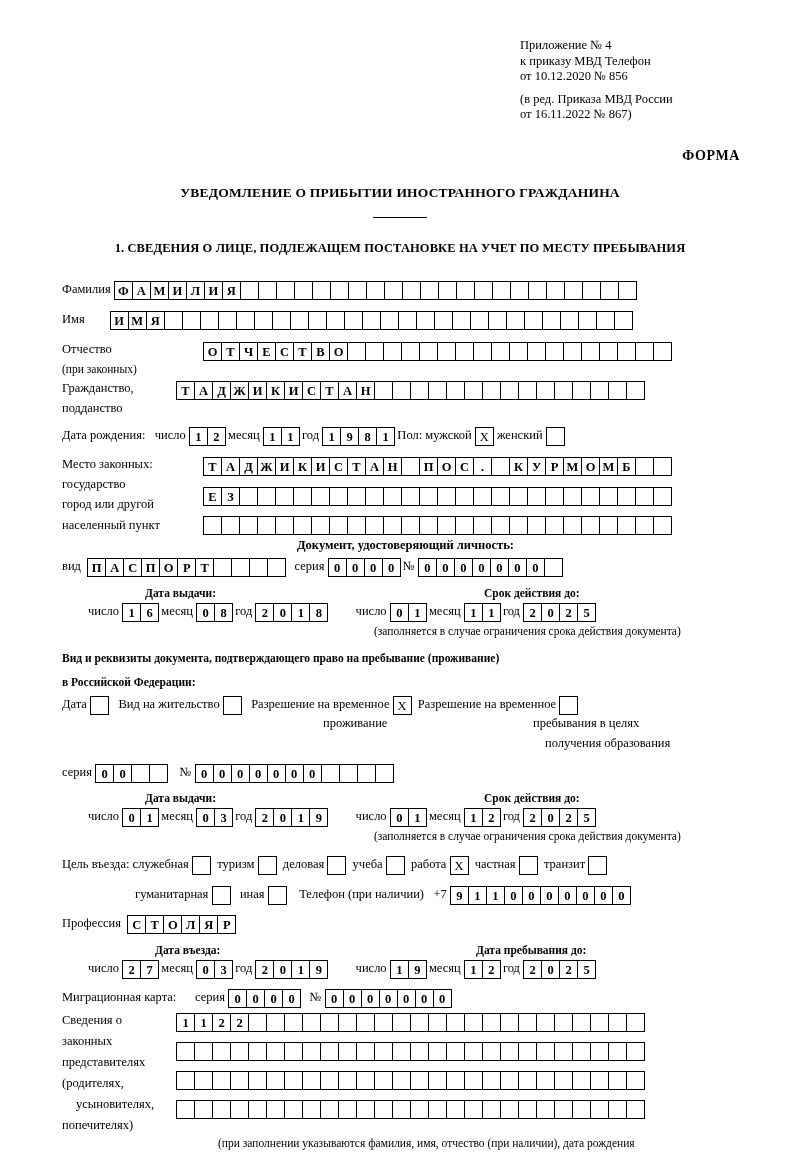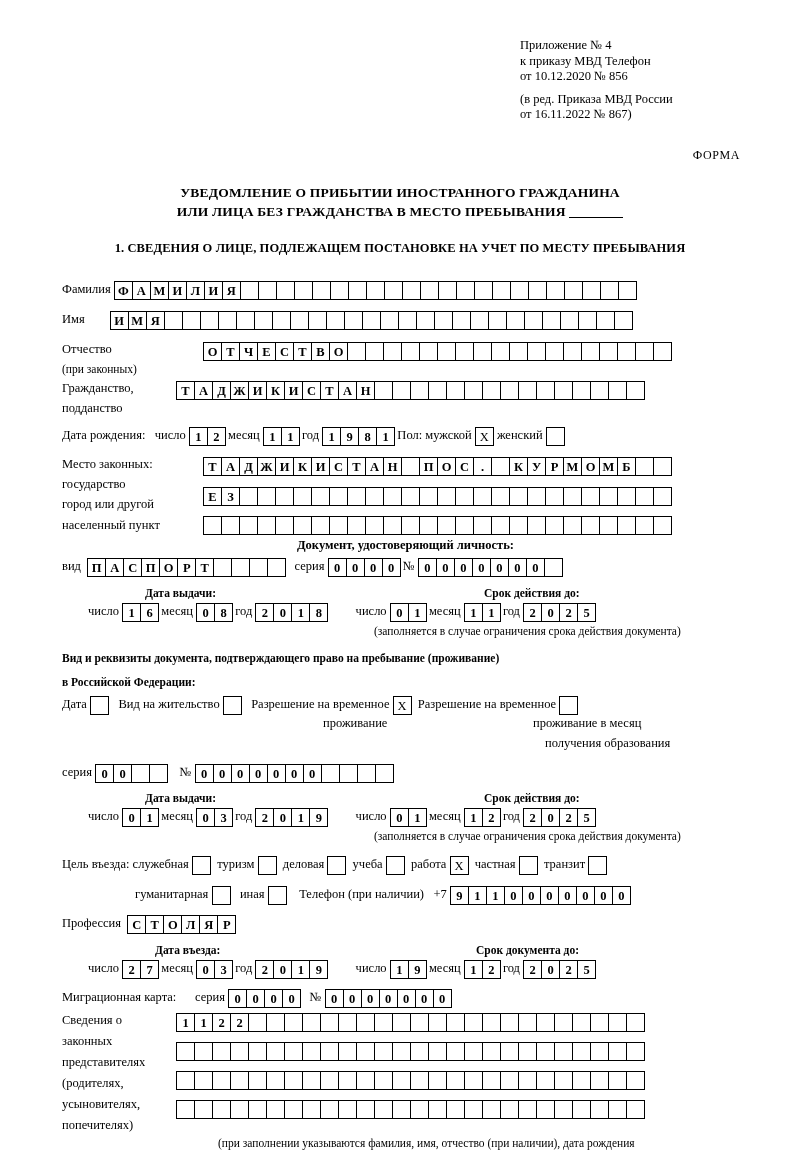--- a/index.html
+++ b/index.html
@@ -32,22 +32,22 @@
     font-size: 12.5px;
     line-height: 15.5px;
     text-align: left;
   }
   .header-ref .gap { display:block; height: 7px; }
 
   .forma {
     position: absolute;
     top: 148px;
     right: 60px;
-    font-size: 12px;
-    font-weight: normal;
+    font-size: 14px;
+    font-weight: bold;
     letter-spacing: 0.6px;
   }
 
   .title {
     position: absolute;
     top: 183px;
     left: 0;
     width: 800px;
     text-align: center;
     font-size: 13.5px;
@@ -127,21 +127,21 @@
     <div>от 10.12.2020 № 856</div>
     <span class="gap"></span>
     <div>(в ред. Приказа МВД России</div>
     <div>от 16.11.2022 № 867)</div>
   </div>
 
   <div class="forma">ФОРМА</div>
 
   <div class="title">
     <div>УВЕДОМЛЕНИЕ О ПРИБЫТИИ ИНОСТРАННОГО ГРАЖДАНИНА</div>
-    <div><span>ИЛИ ЛИЦА БЕЗ ГРАЖДАНСТВА В МЕСТО ПРЕБЫВАНИЯ</span> <span class="underline-blank"></span></div>
+    <div> <span class="underline-blank"></span></div>
   </div>
 
   <div class="section1">1. СВЕДЕНИЯ О ЛИЦЕ, ПОДЛЕЖАЩЕМ ПОСТАНОВКЕ НА УЧЕТ ПО МЕСТУ ПРЕБЫВАНИЯ</div>
 
   <div id="form-body">
       <div class="row" style="top: 281px; left: 62px;"><span class="lbl">Фамилия</span> <span class="cells"><span class="cell" style="width:19px">Ф</span><span class="cell" style="width:19px">А</span><span class="cell" style="width:19px">М</span><span class="cell" style="width:19px">И</span><span class="cell" style="width:19px">Л</span><span class="cell" style="width:19px">И</span><span class="cell" style="width:19px">Я</span><span class="cell" style="width:19px"></span><span class="cell" style="width:19px"></span><span class="cell" style="width:19px"></span><span class="cell" style="width:19px"></span><span class="cell" style="width:19px"></span><span class="cell" style="width:19px"></span><span class="cell" style="width:19px"></span><span class="cell" style="width:19px"></span><span class="cell" style="width:19px"></span><span class="cell" style="width:19px"></span><span class="cell" style="width:19px"></span><span class="cell" style="width:19px"></span><span class="cell" style="width:19px"></span><span class="cell" style="width:19px"></span><span class="cell" style="width:19px"></span><span class="cell" style="width:19px"></span><span class="cell" style="width:19px"></span><span class="cell" style="width:19px"></span><span class="cell" style="width:19px"></span><span class="cell" style="width:19px"></span><span class="cell" style="width:19px"></span><span class="cell" style="width:19px"></span></span></div>
       <div class="row" style="top: 311px; left: 62px;"><span class="lbl">Имя</span> &nbsp;&nbsp;&nbsp;&nbsp;&nbsp;&nbsp; <span class="cells"><span class="cell" style="width:19px">И</span><span class="cell" style="width:19px">М</span><span class="cell" style="width:19px">Я</span><span class="cell" style="width:19px"></span><span class="cell" style="width:19px"></span><span class="cell" style="width:19px"></span><span class="cell" style="width:19px"></span><span class="cell" style="width:19px"></span><span class="cell" style="width:19px"></span><span class="cell" style="width:19px"></span><span class="cell" style="width:19px"></span><span class="cell" style="width:19px"></span><span class="cell" style="width:19px"></span><span class="cell" style="width:19px"></span><span class="cell" style="width:19px"></span><span class="cell" style="width:19px"></span><span class="cell" style="width:19px"></span><span class="cell" style="width:19px"></span><span class="cell" style="width:19px"></span><span class="cell" style="width:19px"></span><span class="cell" style="width:19px"></span><span class="cell" style="width:19px"></span><span class="cell" style="width:19px"></span><span class="cell" style="width:19px"></span><span class="cell" style="width:19px"></span><span class="cell" style="width:19px"></span><span class="cell" style="width:19px"></span><span class="cell" style="width:19px"></span><span class="cell" style="width:19px"></span></span></div>
       <div class="row" style="top: 342px; left: 62px;"><span class="lbl">Отчество</span></div>
       <div class="row" style="top: 342px; left: 203px;"><span class="cells"><span class="cell" style="width:19px">О</span><span class="cell" style="width:19px">Т</span><span class="cell" style="width:19px">Ч</span><span class="cell" style="width:19px">Е</span><span class="cell" style="width:19px">С</span><span class="cell" style="width:19px">Т</span><span class="cell" style="width:19px">В</span><span class="cell" style="width:19px">О</span><span class="cell" style="width:19px"></span><span class="cell" style="width:19px"></span><span class="cell" style="width:19px"></span><span class="cell" style="width:19px"></span><span class="cell" style="width:19px"></span><span class="cell" style="width:19px"></span><span class="cell" style="width:19px"></span><span class="cell" style="width:19px"></span><span class="cell" style="width:19px"></span><span class="cell" style="width:19px"></span><span class="cell" style="width:19px"></span><span class="cell" style="width:19px"></span><span class="cell" style="width:19px"></span><span class="cell" style="width:19px"></span><span class="cell" style="width:19px"></span><span class="cell" style="width:19px"></span><span class="cell" style="width:19px"></span><span class="cell" style="width:19px"></span></span></div>
       <div class="row" style="top: 362px; left: 62px;"><span class="lbl-sm">(при законных)</span></div>
@@ -159,40 +159,40 @@
       <div class="row" style="top: 538px; left: 297px;;font-size:11.5px"><span class="lbl bold">Документ, удостоверяющий личность:</span></div>
       <div class="row" style="top: 558px; left: 62px;"><span class="lbl">вид</span> &nbsp;<span class="cells"><span class="cell" style="width:19px">П</span><span class="cell" style="width:19px">А</span><span class="cell" style="width:19px">С</span><span class="cell" style="width:19px">П</span><span class="cell" style="width:19px">О</span><span class="cell" style="width:19px">Р</span><span class="cell" style="width:19px">Т</span><span class="cell" style="width:19px"></span><span class="cell" style="width:19px"></span><span class="cell" style="width:19px"></span><span class="cell" style="width:19px"></span></span> &nbsp;&nbsp;<span class="lbl">серия</span> <span class="cells"><span class="cell" style="width:19px">0</span><span class="cell" style="width:19px">0</span><span class="cell" style="width:19px">0</span><span class="cell" style="width:19px">0</span></span> <span class="lbl">№</span> <span class="cells"><span class="cell" style="width:19px">0</span><span class="cell" style="width:19px">0</span><span class="cell" style="width:19px">0</span><span class="cell" style="width:19px">0</span><span class="cell" style="width:19px">0</span><span class="cell" style="width:19px">0</span><span class="cell" style="width:19px">0</span><span class="cell" style="width:19px"></span></span></div>
       <div class="row" style="top: 586px; left: 145px;"><span class="lbl-sm bold">Дата выдачи:</span></div>
       <div class="row" style="top: 586px; left: 484px;"><span class="lbl-sm bold">Срок действия до:</span></div>
       <div class="row" style="top: 603px; left: 88px;"><span class="lbl">число</span> <span class="cells"><span class="cell" style="width:19px">1</span><span class="cell" style="width:19px">6</span></span> <span class="lbl">месяц</span> <span class="cells"><span class="cell" style="width:19px">0</span><span class="cell" style="width:19px">8</span></span> <span class="lbl">год</span> <span class="cells"><span class="cell" style="width:19px">2</span><span class="cell" style="width:19px">0</span><span class="cell" style="width:19px">1</span><span class="cell" style="width:19px">8</span></span> &nbsp;&nbsp;&nbsp;&nbsp;&nbsp;&nbsp;&nbsp;&nbsp;<span class="lbl">число</span> <span class="cells"><span class="cell" style="width:19px">0</span><span class="cell" style="width:19px">1</span></span> <span class="lbl">месяц</span> <span class="cells"><span class="cell" style="width:19px">1</span><span class="cell" style="width:19px">1</span></span> <span class="lbl">год</span> <span class="cells"><span class="cell" style="width:19px">2</span><span class="cell" style="width:19px">0</span><span class="cell" style="width:19px">2</span><span class="cell" style="width:19px">5</span></span></div>
       <div class="row" style="top: 624px; left: 374px;"><span class="lbl-sm">(заполняется в случае ограничения срока действия документа)</span></div>
       <div class="row" style="top: 651px; left: 62px;"><span class="lbl-sm bold">Вид и реквизиты документа, подтверждающего право на пребывание (проживание)</span></div>
       <div class="row" style="top: 675px; left: 62px;"><span class="lbl-sm bold">в Российской Федерации:</span></div>
       <div class="row" style="top: 696px; left: 62px;"><span class="lbl">Дата</span> <span class="box"></span> &nbsp;&nbsp;<span class="lbl">Вид на жительство</span> <span class="box"></span> &nbsp;&nbsp;<span class="lbl">Разрешение на временное</span> <span class="box">Х</span> &nbsp;<span class="lbl">Разрешение на временное</span> <span class="box"></span></div>
       <div class="row" style="top: 716px; left: 323px;"><span class="lbl">проживание</span></div>
-      <div class="row" style="top: 716px; left: 533px;"><span class="lbl">проживание в месяц</span></div>
+      <div class="row" style="top: 716px; left: 533px;"><span class="lbl">пребывания в целях</span></div>
       <div class="row" style="top: 736px; left: 545px;"><span class="lbl">получения образования</span></div>
       <div class="row" style="top: 764px; left: 62px;"><span class="lbl">серия</span> <span class="cells"><span class="cell" style="width:19px">0</span><span class="cell" style="width:19px">0</span><span class="cell" style="width:19px"></span><span class="cell" style="width:19px"></span></span> &nbsp;&nbsp;&nbsp;<span class="lbl">№</span> <span class="cells"><span class="cell" style="width:19px">0</span><span class="cell" style="width:19px">0</span><span class="cell" style="width:19px">0</span><span class="cell" style="width:19px">0</span><span class="cell" style="width:19px">0</span><span class="cell" style="width:19px">0</span><span class="cell" style="width:19px">0</span><span class="cell" style="width:19px"></span><span class="cell" style="width:19px"></span><span class="cell" style="width:19px"></span><span class="cell" style="width:19px"></span></span></div>
       <div class="row" style="top: 791px; left: 145px;"><span class="lbl-sm bold">Дата выдачи:</span></div>
       <div class="row" style="top: 791px; left: 484px;"><span class="lbl-sm bold">Срок действия до:</span></div>
       <div class="row" style="top: 808px; left: 88px;"><span class="lbl">число</span> <span class="cells"><span class="cell" style="width:19px">0</span><span class="cell" style="width:19px">1</span></span> <span class="lbl">месяц</span> <span class="cells"><span class="cell" style="width:19px">0</span><span class="cell" style="width:19px">3</span></span> <span class="lbl">год</span> <span class="cells"><span class="cell" style="width:19px">2</span><span class="cell" style="width:19px">0</span><span class="cell" style="width:19px">1</span><span class="cell" style="width:19px">9</span></span> &nbsp;&nbsp;&nbsp;&nbsp;&nbsp;&nbsp;&nbsp;&nbsp;<span class="lbl">число</span> <span class="cells"><span class="cell" style="width:19px">0</span><span class="cell" style="width:19px">1</span></span> <span class="lbl">месяц</span> <span class="cells"><span class="cell" style="width:19px">1</span><span class="cell" style="width:19px">2</span></span> <span class="lbl">год</span> <span class="cells"><span class="cell" style="width:19px">2</span><span class="cell" style="width:19px">0</span><span class="cell" style="width:19px">2</span><span class="cell" style="width:19px">5</span></span></div>
       <div class="row" style="top: 829px; left: 374px;"><span class="lbl-sm">(заполняется в случае ограничения срока действия документа)</span></div>
       <div class="row" style="top: 856px; left: 62px;"><span class="lbl">Цель въезда: служебная</span> <span class="box"></span> &nbsp;<span class="lbl">туризм</span> <span class="box"></span> &nbsp;<span class="lbl">деловая</span> <span class="box"></span> &nbsp;<span class="lbl">учеба</span> <span class="box"></span> &nbsp;<span class="lbl">работа</span> <span class="box">Х</span> &nbsp;<span class="lbl">частная</span> <span class="box"></span> &nbsp;<span class="lbl">транзит</span> <span class="box"></span></div>
       <div class="row" style="top: 886px; left: 135px;"><span class="lbl">гуманитарная</span> <span class="box"></span> &nbsp;&nbsp;<span class="lbl">иная</span> <span class="box"></span> &nbsp;&nbsp;&nbsp;<span class="lbl">Телефон (при наличии)</span> &nbsp;&nbsp;<span class="lbl">+7</span> <span class="cells"><span class="cell" style="width:19px">9</span><span class="cell" style="width:19px">1</span><span class="cell" style="width:19px">1</span><span class="cell" style="width:19px">0</span><span class="cell" style="width:19px">0</span><span class="cell" style="width:19px">0</span><span class="cell" style="width:19px">0</span><span class="cell" style="width:19px">0</span><span class="cell" style="width:19px">0</span><span class="cell" style="width:19px">0</span></span></div>
       <div class="row" style="top: 915px; left: 62px;"><span class="lbl">Профессия</span> &nbsp;<span class="cells"><span class="cell" style="width:19px">С</span><span class="cell" style="width:19px">Т</span><span class="cell" style="width:19px">О</span><span class="cell" style="width:19px">Л</span><span class="cell" style="width:19px">Я</span><span class="cell" style="width:19px">Р</span></span></div>
       <div class="row" style="top: 943px; left: 155px;"><span class="lbl-sm bold">Дата въезда:</span></div>
-      <div class="row" style="top: 943px; left: 476px;"><span class="lbl-sm bold">Срок документа до:</span></div>
+      <div class="row" style="top: 943px; left: 476px;"><span class="lbl-sm bold">Дата пребывания до:</span></div>
       <div class="row" style="top: 960px; left: 88px;"><span class="lbl">число</span> <span class="cells"><span class="cell" style="width:19px">2</span><span class="cell" style="width:19px">7</span></span> <span class="lbl">месяц</span> <span class="cells"><span class="cell" style="width:19px">0</span><span class="cell" style="width:19px">3</span></span> <span class="lbl">год</span> <span class="cells"><span class="cell" style="width:19px">2</span><span class="cell" style="width:19px">0</span><span class="cell" style="width:19px">1</span><span class="cell" style="width:19px">9</span></span> &nbsp;&nbsp;&nbsp;&nbsp;&nbsp;&nbsp;&nbsp;&nbsp;<span class="lbl">число</span> <span class="cells"><span class="cell" style="width:19px">1</span><span class="cell" style="width:19px">9</span></span> <span class="lbl">месяц</span> <span class="cells"><span class="cell" style="width:19px">1</span><span class="cell" style="width:19px">2</span></span> <span class="lbl">год</span> <span class="cells"><span class="cell" style="width:19px">2</span><span class="cell" style="width:19px">0</span><span class="cell" style="width:19px">2</span><span class="cell" style="width:19px">5</span></span></div>
       <div class="row" style="top: 989px; left: 62px;"><span class="lbl">Миграционная карта:</span> &nbsp;&nbsp;&nbsp;&nbsp;&nbsp;<span class="lbl">серия</span> <span class="cells"><span class="cell" style="width:19px">0</span><span class="cell" style="width:19px">0</span><span class="cell" style="width:19px">0</span><span class="cell" style="width:19px">0</span></span> &nbsp;&nbsp;<span class="lbl">№</span> <span class="cells"><span class="cell" style="width:19px">0</span><span class="cell" style="width:19px">0</span><span class="cell" style="width:19px">0</span><span class="cell" style="width:19px">0</span><span class="cell" style="width:19px">0</span><span class="cell" style="width:19px">0</span><span class="cell" style="width:19px">0</span></span></div>
       <div class="row" style="top: 1013px; left: 62px;"><span class="lbl">Сведения о</span></div>
       <div class="row" style="top: 1013px; left: 176px;"><span class="cells"><span class="cell" style="width:19px">1</span><span class="cell" style="width:19px">1</span><span class="cell" style="width:19px">2</span><span class="cell" style="width:19px">2</span><span class="cell" style="width:19px"></span><span class="cell" style="width:19px"></span><span class="cell" style="width:19px"></span><span class="cell" style="width:19px"></span><span class="cell" style="width:19px"></span><span class="cell" style="width:19px"></span><span class="cell" style="width:19px"></span><span class="cell" style="width:19px"></span><span class="cell" style="width:19px"></span><span class="cell" style="width:19px"></span><span class="cell" style="width:19px"></span><span class="cell" style="width:19px"></span><span class="cell" style="width:19px"></span><span class="cell" style="width:19px"></span><span class="cell" style="width:19px"></span><span class="cell" style="width:19px"></span><span class="cell" style="width:19px"></span><span class="cell" style="width:19px"></span><span class="cell" style="width:19px"></span><span class="cell" style="width:19px"></span><span class="cell" style="width:19px"></span><span class="cell" style="width:19px"></span></span></div>
       <div class="row" style="top: 1034px; left: 62px;"><span class="lbl">законных</span></div>
       <div class="row" style="top: 1042px; left: 176px;"><span class="cells"><span class="cell" style="width:19px"></span><span class="cell" style="width:19px"></span><span class="cell" style="width:19px"></span><span class="cell" style="width:19px"></span><span class="cell" style="width:19px"></span><span class="cell" style="width:19px"></span><span class="cell" style="width:19px"></span><span class="cell" style="width:19px"></span><span class="cell" style="width:19px"></span><span class="cell" style="width:19px"></span><span class="cell" style="width:19px"></span><span class="cell" style="width:19px"></span><span class="cell" style="width:19px"></span><span class="cell" style="width:19px"></span><span class="cell" style="width:19px"></span><span class="cell" style="width:19px"></span><span class="cell" style="width:19px"></span><span class="cell" style="width:19px"></span><span class="cell" style="width:19px"></span><span class="cell" style="width:19px"></span><span class="cell" style="width:19px"></span><span class="cell" style="width:19px"></span><span class="cell" style="width:19px"></span><span class="cell" style="width:19px"></span><span class="cell" style="width:19px"></span><span class="cell" style="width:19px"></span></span></div>
       <div class="row" style="top: 1055px; left: 62px;"><span class="lbl">представителях</span></div>
       <div class="row" style="top: 1071px; left: 176px;"><span class="cells"><span class="cell" style="width:19px"></span><span class="cell" style="width:19px"></span><span class="cell" style="width:19px"></span><span class="cell" style="width:19px"></span><span class="cell" style="width:19px"></span><span class="cell" style="width:19px"></span><span class="cell" style="width:19px"></span><span class="cell" style="width:19px"></span><span class="cell" style="width:19px"></span><span class="cell" style="width:19px"></span><span class="cell" style="width:19px"></span><span class="cell" style="width:19px"></span><span class="cell" style="width:19px"></span><span class="cell" style="width:19px"></span><span class="cell" style="width:19px"></span><span class="cell" style="width:19px"></span><span class="cell" style="width:19px"></span><span class="cell" style="width:19px"></span><span class="cell" style="width:19px"></span><span class="cell" style="width:19px"></span><span class="cell" style="width:19px"></span><span class="cell" style="width:19px"></span><span class="cell" style="width:19px"></span><span class="cell" style="width:19px"></span><span class="cell" style="width:19px"></span><span class="cell" style="width:19px"></span></span></div>
       <div class="row" style="top: 1076px; left: 62px;"><span class="lbl">(родителях,</span></div>
-      <div class="row" style="top: 1097px; left: 62px;"><span class="lbl">усыновителях,</span></div>
+      <div class="row" style="top: 1097px; left: 76px;"><span class="lbl">усыновителях,</span></div>
       <div class="row" style="top: 1100px; left: 176px;"><span class="cells"><span class="cell" style="width:19px"></span><span class="cell" style="width:19px"></span><span class="cell" style="width:19px"></span><span class="cell" style="width:19px"></span><span class="cell" style="width:19px"></span><span class="cell" style="width:19px"></span><span class="cell" style="width:19px"></span><span class="cell" style="width:19px"></span><span class="cell" style="width:19px"></span><span class="cell" style="width:19px"></span><span class="cell" style="width:19px"></span><span class="cell" style="width:19px"></span><span class="cell" style="width:19px"></span><span class="cell" style="width:19px"></span><span class="cell" style="width:19px"></span><span class="cell" style="width:19px"></span><span class="cell" style="width:19px"></span><span class="cell" style="width:19px"></span><span class="cell" style="width:19px"></span><span class="cell" style="width:19px"></span><span class="cell" style="width:19px"></span><span class="cell" style="width:19px"></span><span class="cell" style="width:19px"></span><span class="cell" style="width:19px"></span><span class="cell" style="width:19px"></span><span class="cell" style="width:19px"></span></span></div>
       <div class="row" style="top: 1118px; left: 62px;"><span class="lbl">попечителях)</span></div>
       <div class="row" style="top: 1136px; left: 218px;"><span class="lbl-sm">(при заполнении указываются фамилия, имя, отчество (при наличии), дата рождения</span></div>
     </div>
 
 </div>
 
 </body></html>

